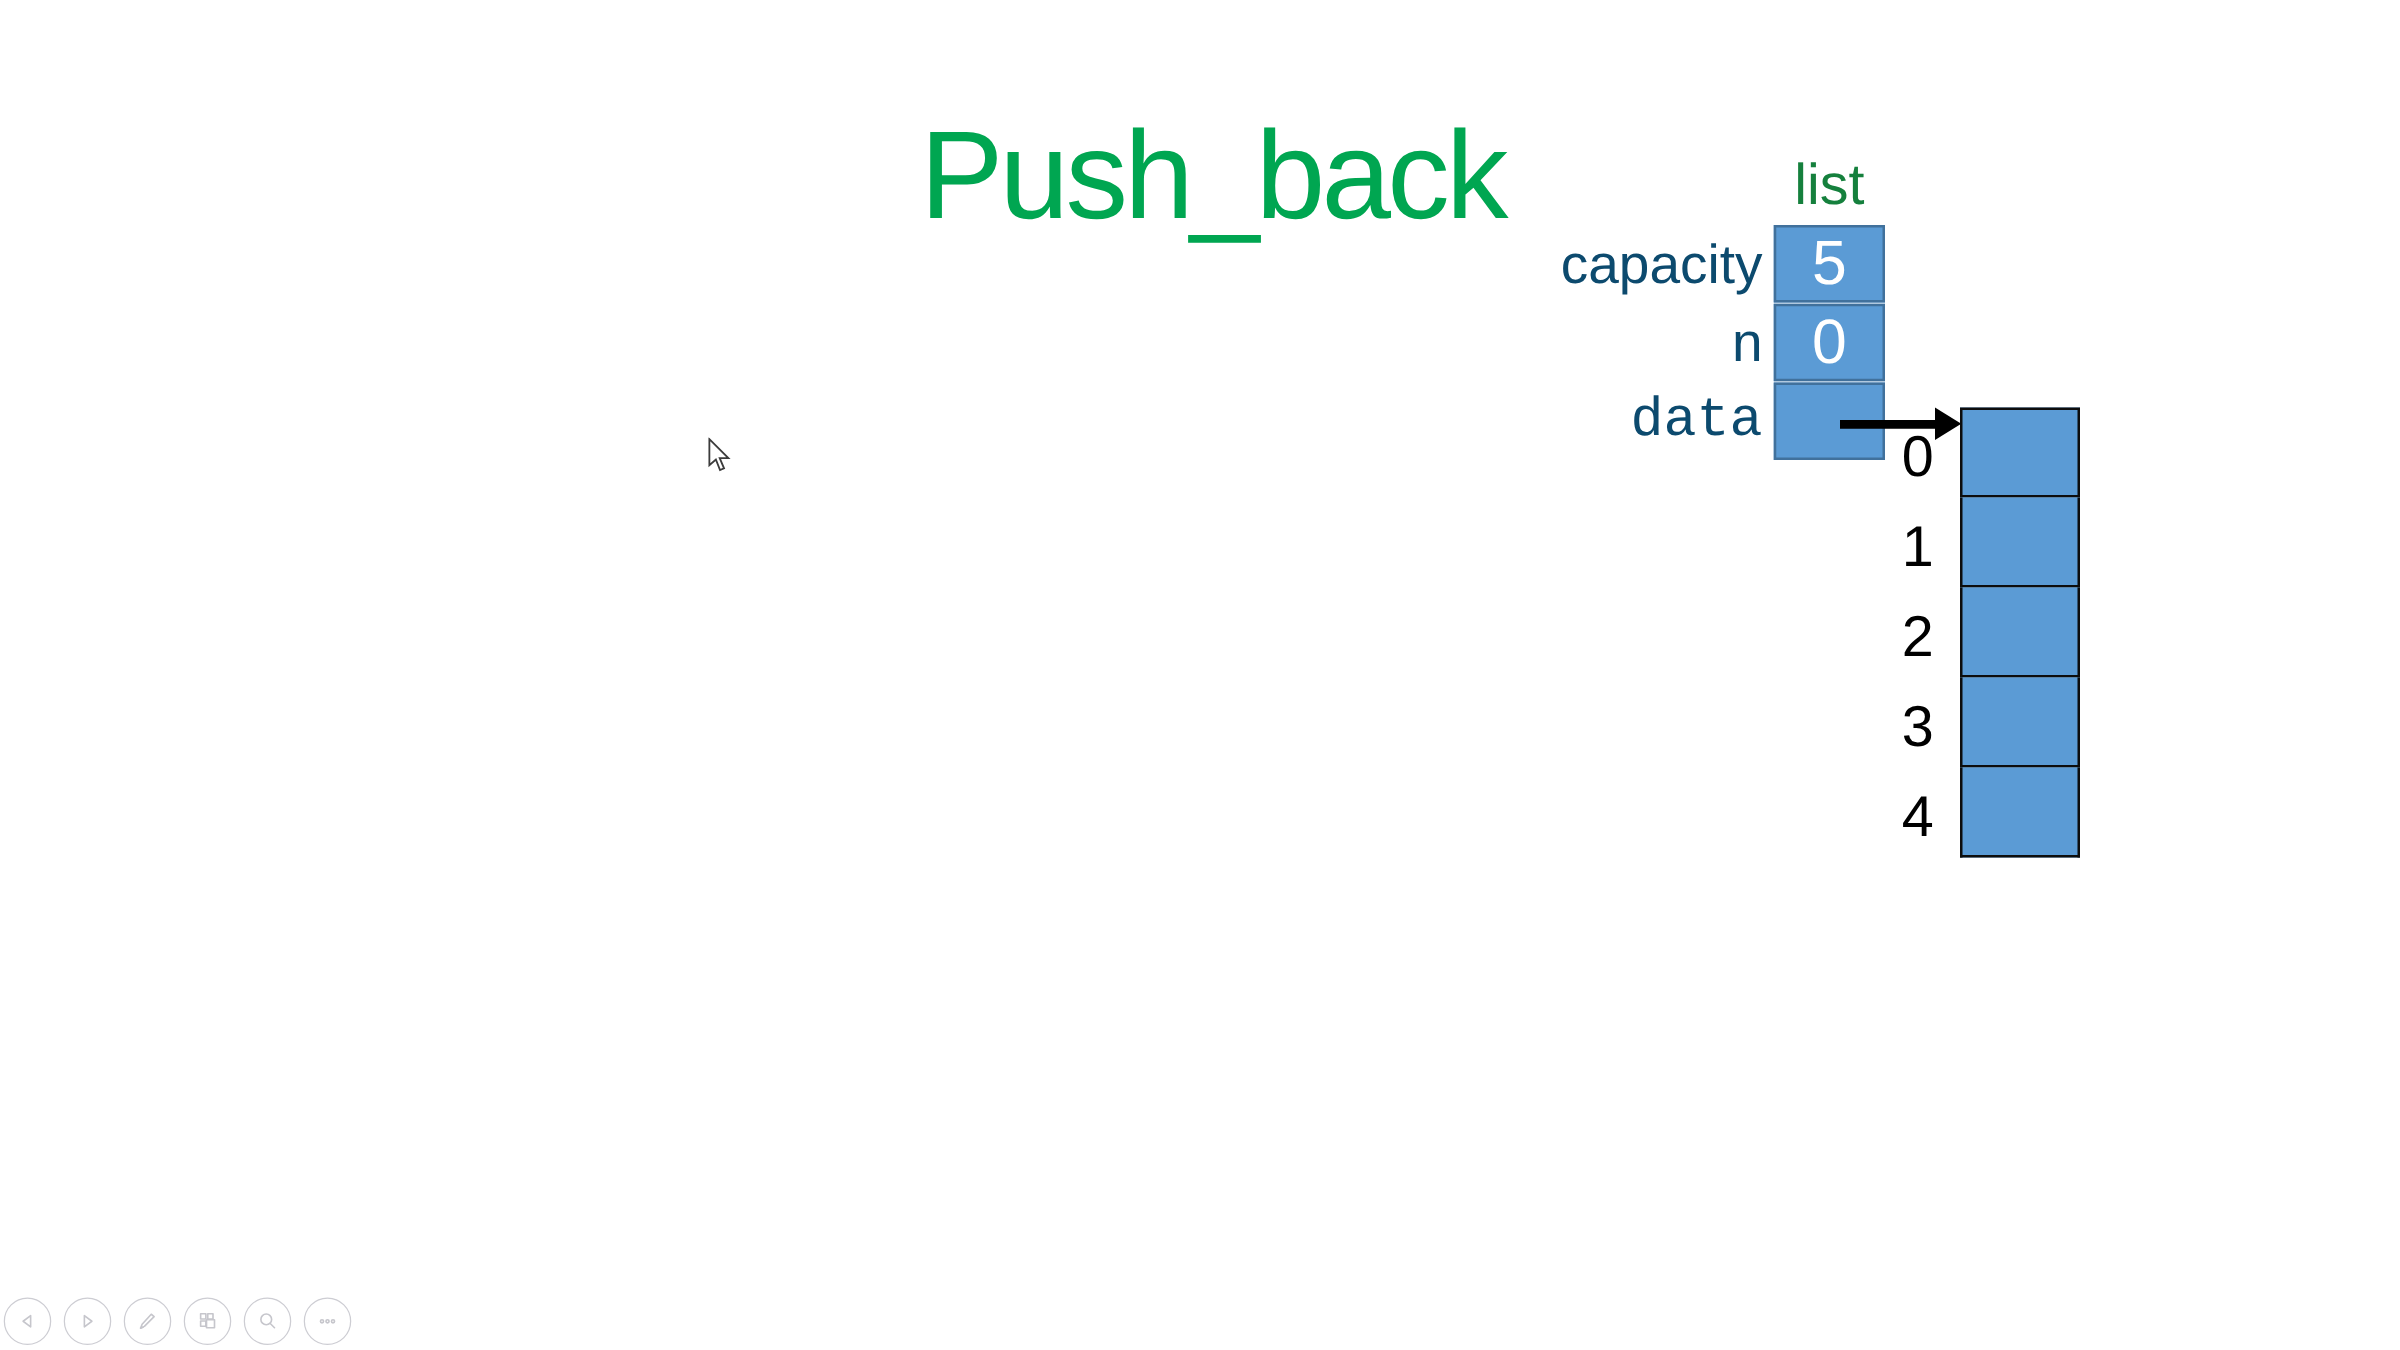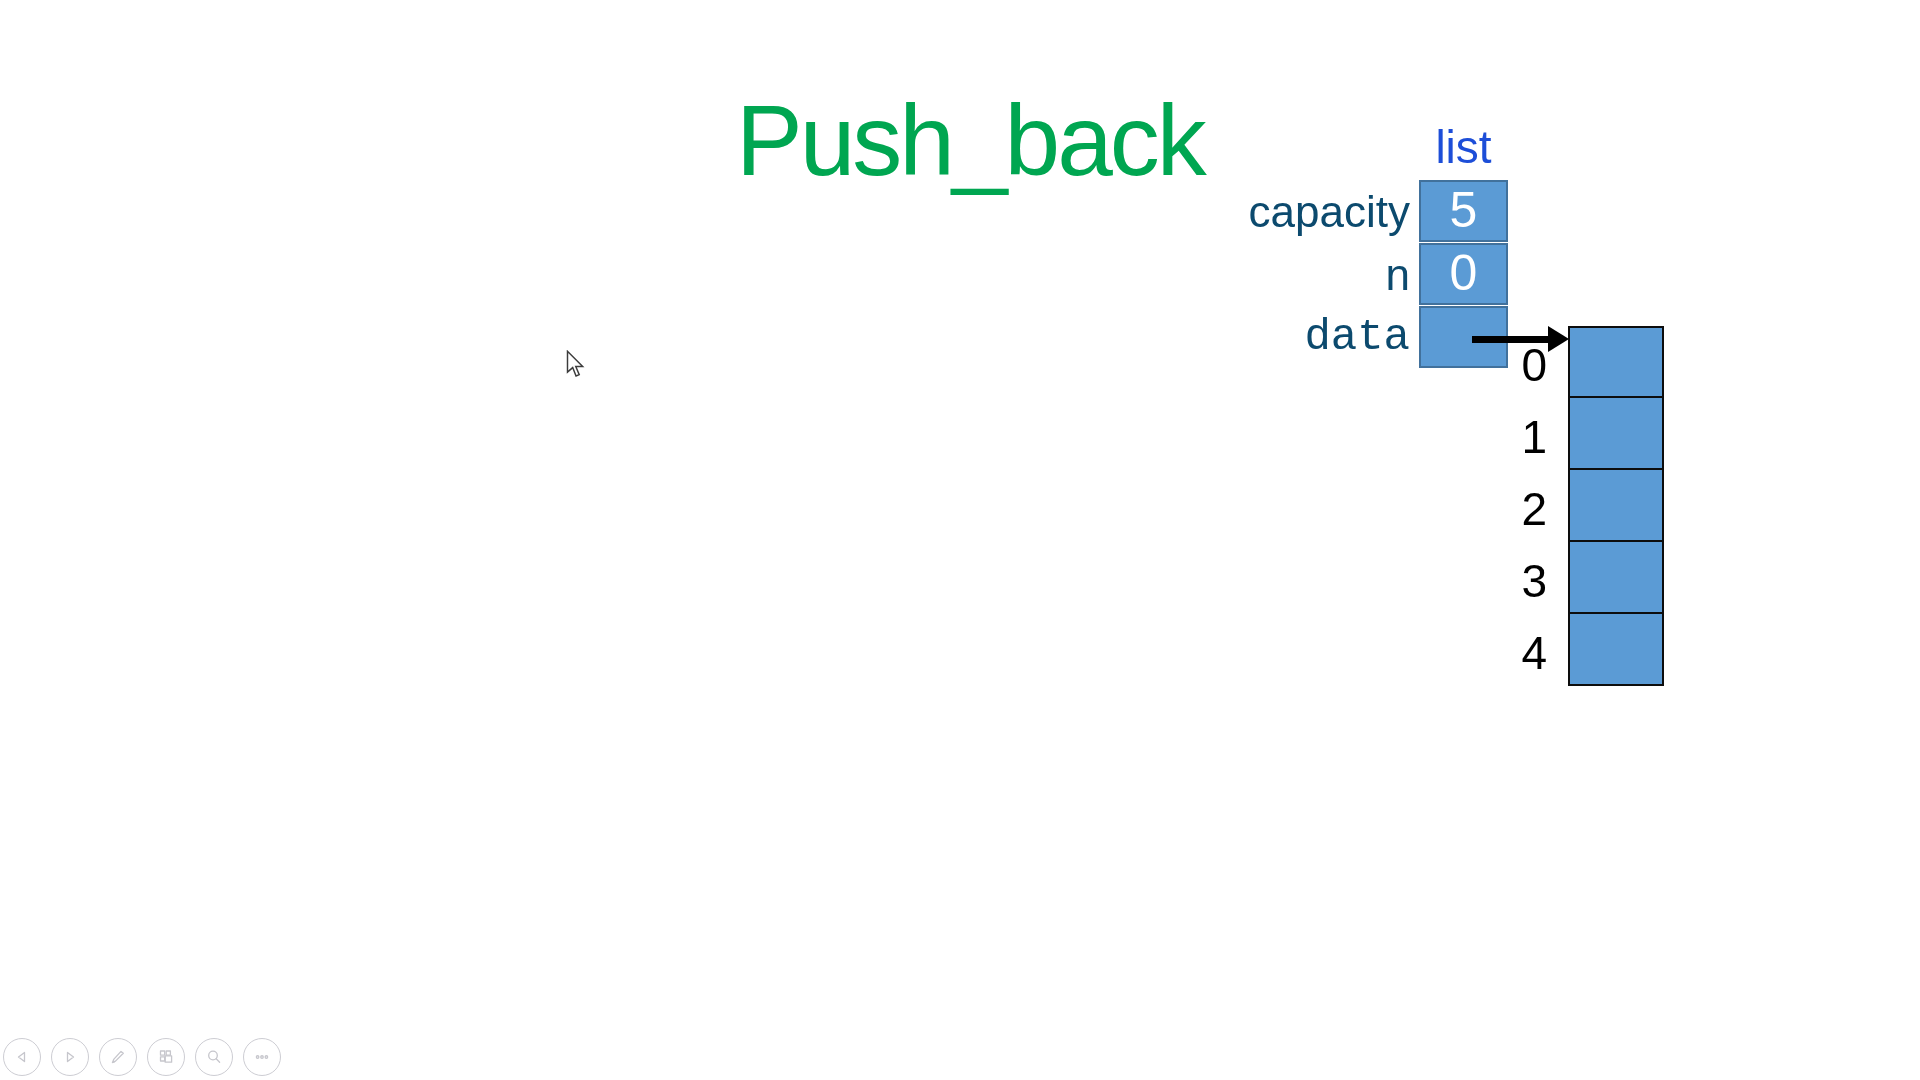--- a/index.html
+++ b/index.html
@@ -31,21 +31,21 @@
 
   
   .struct-name {
     position: absolute;
     left: 1419px;
     top: 124px;
     width: 89px;
     text-align: center;
     font-size: 46px;
     line-height: 1;
-    color: #1d4ed8;
+    color: #15803d;
   }
   .field-label {
     position: absolute;
     right: 510px;
     height: 63px;
     line-height: 63px;
     font-size: 44px;
     color: #0c4a6e;
     text-align: right;
     white-space: nowrap;

